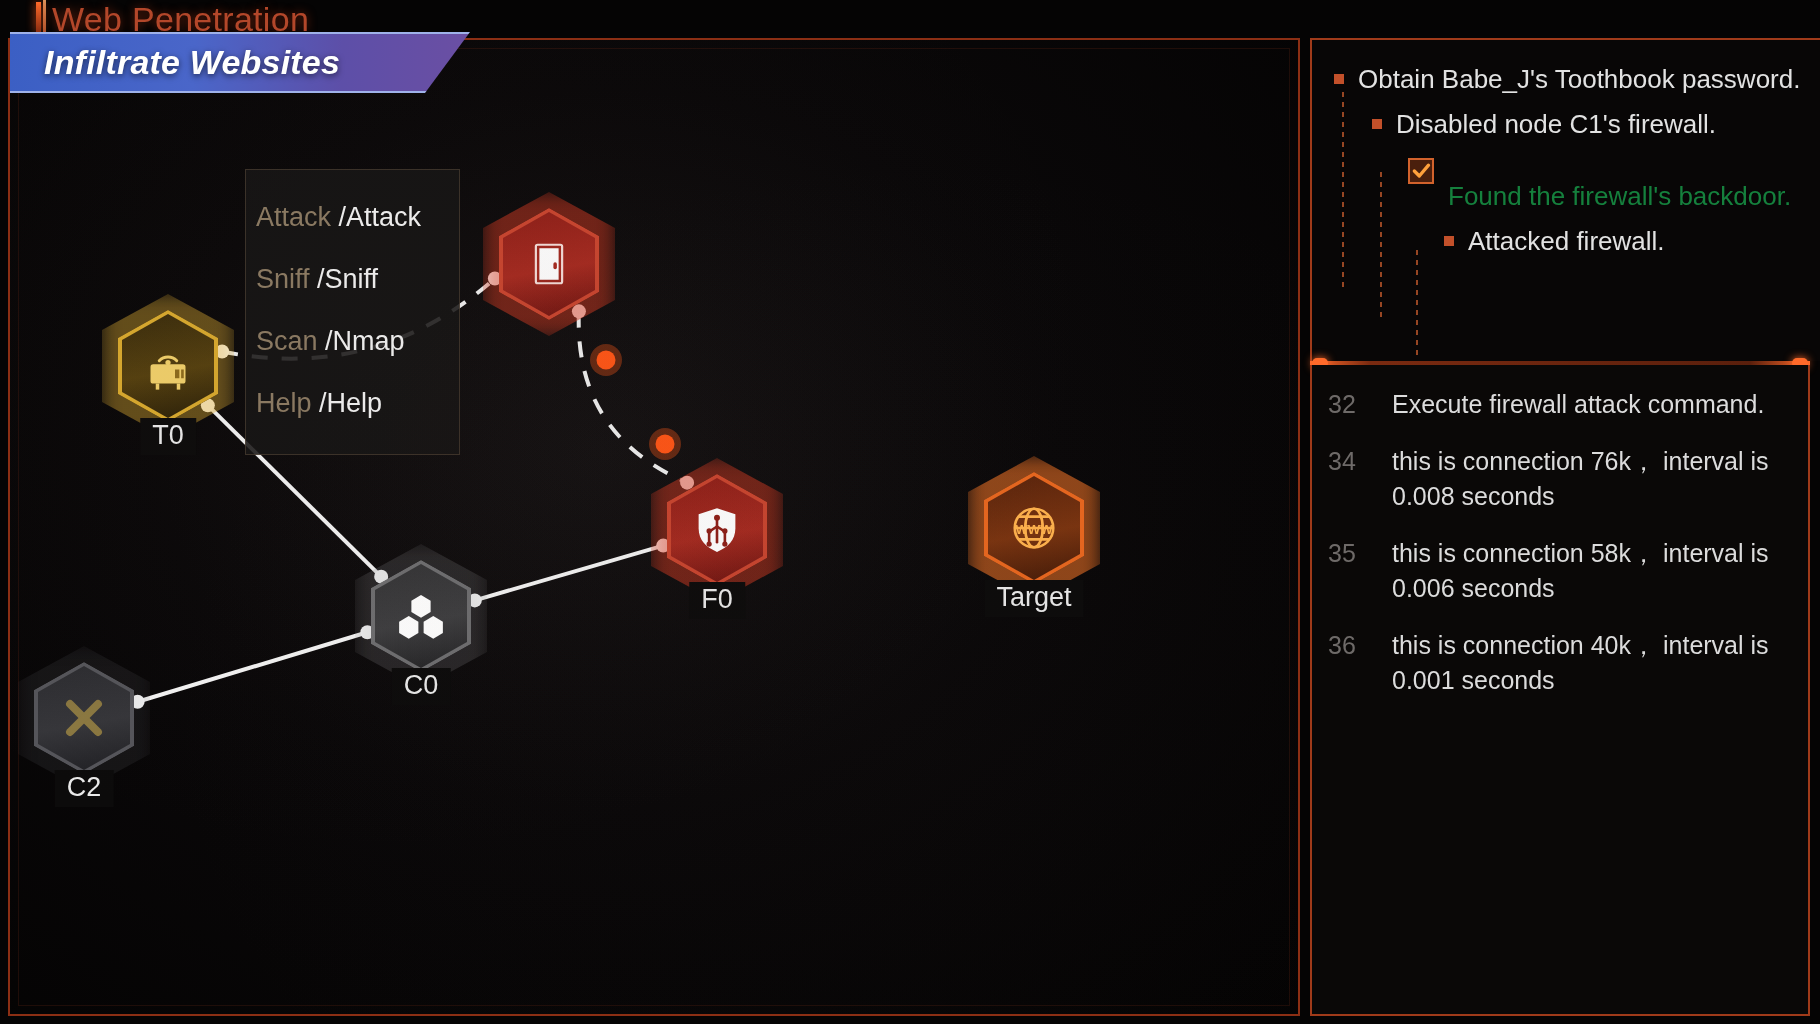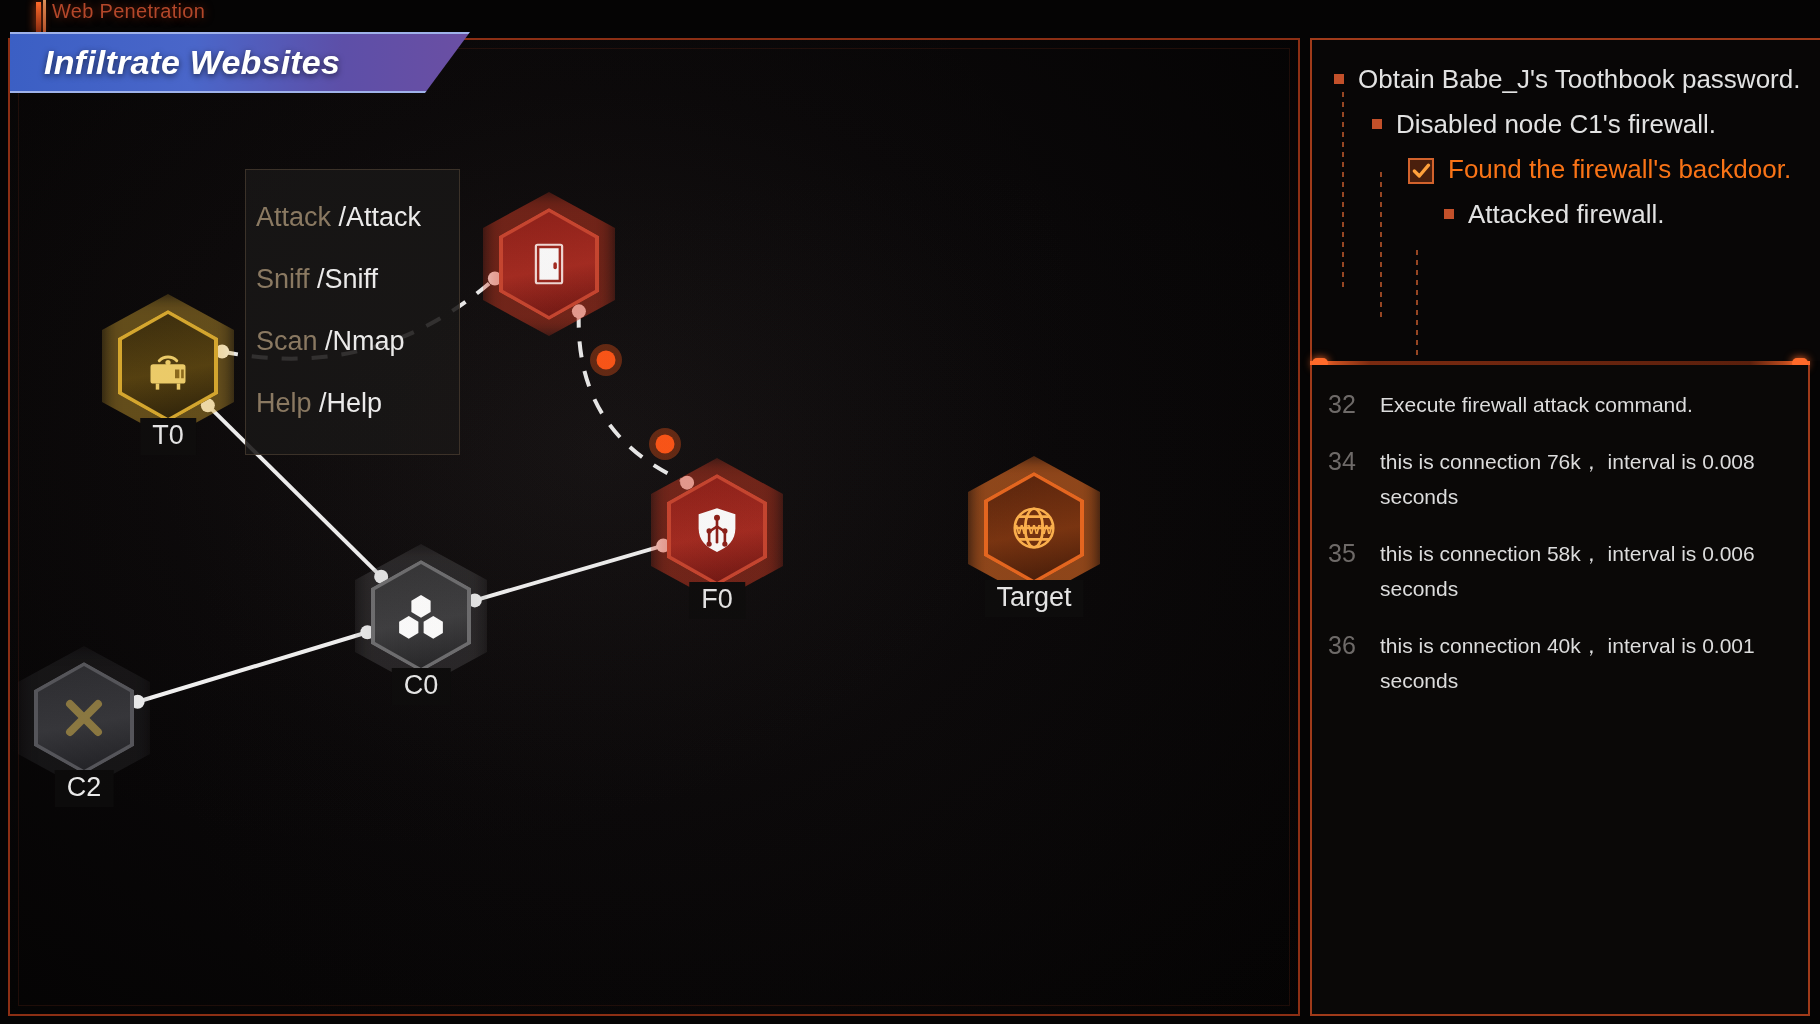--- a/index.html
+++ b/index.html
@@ -7,21 +7,21 @@
     width: 1820px; height: 1024px;
     background: #000;
     font-family: "Liberation Sans", sans-serif;
     overflow: hidden;
   }
   #root { position: relative; width: 1820px; height: 1024px; background: #050404; }
 
   
   .hdr-title {
     position: absolute; left: 52px; top: 0px;
-    font-size: 20px; color: #b3472a; letter-spacing: .3px;
+    font-size: 34px; color: #b3472a; letter-spacing: .3px;
     text-shadow: 0 0 10px rgba(200,60,20,.55);
     white-space: nowrap;
   }
   .hdr-tick {
     position: absolute; left: 36px; top: 2px; width: 5px; height: 30px;
     background: linear-gradient(#ff6a2a,#8a2c10);
     box-shadow: 0 0 10px rgba(255,90,30,.8);
   }
   .hdr-glowline {
     position: absolute; left: 43px; top: 0px; width: 3px; height: 124px;
@@ -151,37 +151,37 @@
     border:2px solid #a03b1a; border-top:none;
     background:#0a0807; padding: 22px 14px 0 16px; overflow:hidden;
   }
 
   .obj-list { position:relative; padding: 22px 0 0 0; }
   .obj-item { position:relative; display:flex; align-items:flex-start; margin-bottom: 10px; }
   .obj-bullet {
     width:10px; height:10px; background:#c2502a; margin-top:12px; flex:none;
   }
   .obj-text { margin-left: 14px; font-size:26px; line-height:35px; color:#e2e2e2; }
-  .obj-done .obj-text { color:#f97316; }
+  .obj-done .obj-text { color:#15803d;margin-top:27px; }
   .obj-check {
     width:26px; height:26px; margin-top:6px; flex:none;
     border:2px solid #d2622c; background:#4a1f0d;
     display:flex; align-items:center; justify-content:center;
   }
   .obj-check svg { width:20px; height:20px; }
   .vline {
     position:absolute; width:2px;
     background-image: linear-gradient(#b05128 55%, transparent 0);
     background-size: 2px 10px;
     opacity:.85;
   }
 
   .log-row { display:flex; margin-bottom:22px; }
   .log-num { width:52px; flex:none; font-size:25px; color:#6e6a68; padding-top:3px; }
-  .log-txt { font-size:21px; line-height:35px; color:#dcdcdc; }
+  .log-txt { font-size:25px; line-height:35px; color:#dcdcdc;margin-left:12px; }
   .nref { color:#e2562a; font-weight:700; }
 
   .conn-svg { position:absolute; left:0; top:0; width:1292px; height:978px; pointer-events:none; }
 </style>
 </head>
 <body>
 
 <div id="root">
 
   <div class="hdr-glowline"></div>

